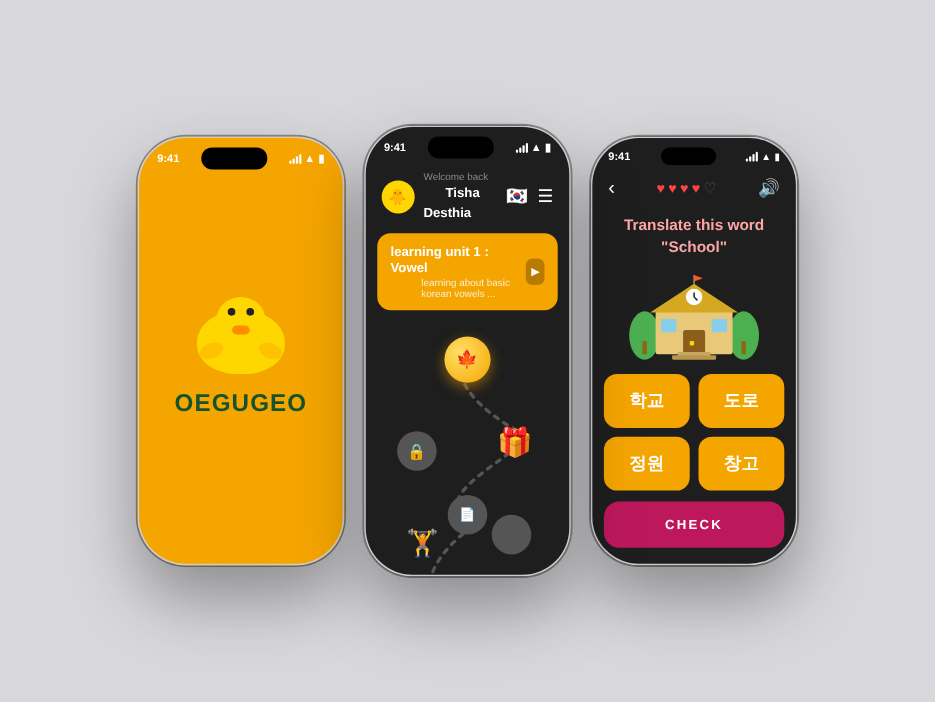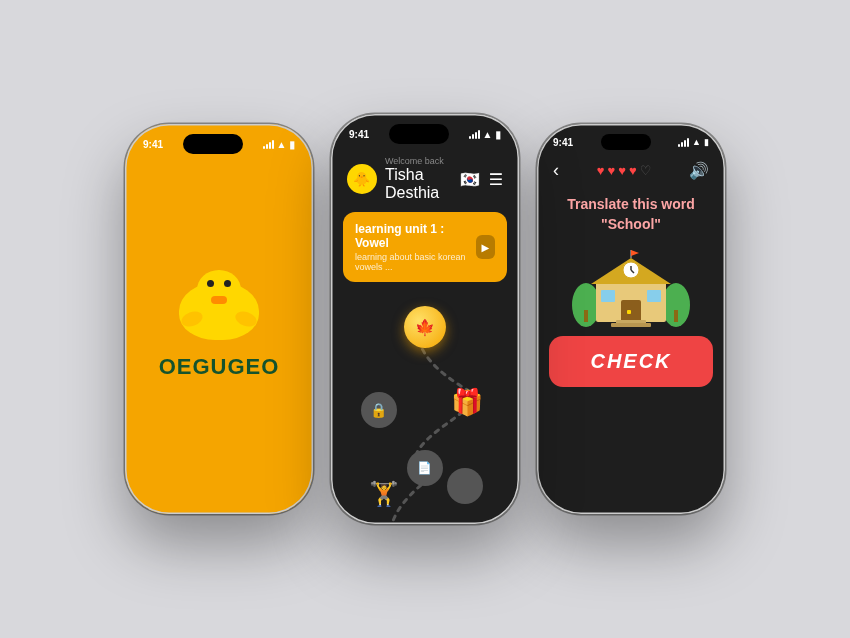--- a/index.html
+++ b/index.html
@@ -219,23 +219,24 @@
       margin-left: 8px;
     }
 
     .welcome-label {
       font-size: 9px;
       color: #888;
       display: block;
     }
 
     .user-name {
-      font-size: 16px;
-      font-weight: 400;
+      font-size: 12px;
+      font-weight: 700;
       color: #fff;
+      margin-left: 20px;
     }
 
     .header-icons {
       display: flex;
       gap: 8px;
       align-items: center;
     }
 
     .lesson-banner {
       margin: 0 12px 10px;
@@ -250,20 +251,21 @@
     .lesson-title {
       font-size: 12px;
       font-weight: 700;
       color: #fff;
     }
 
     .lesson-sub {
       font-size: 9px;
       color: rgba(255,255,255,0.8);
       margin-top: 2px;
+      margin-left: 28px;
     }
 
     .play-btn {
       width: 24px;
       height: 24px;
       background: rgba(0,0,0,0.25);
       border-radius: 6px;
       display: flex;
       align-items: center;
       justify-content: center;
@@ -443,32 +445,31 @@
     }
 
     .progress-bar-fill {
       height: 100%;
       background: #4CAF50;
       border-radius: 3px;
     }
 
     .check-btn {
       margin: 6px 12px;
-      background: #ef4444;
+      background: #be185d;
       color: #fff;
-      font-size: 20px;
+      font-size: 12px;
       font-weight: 800;
       letter-spacing: 2px;
       padding: 14px;
       border-radius: 14px;
       border: none;
       cursor: pointer;
       width: calc(100% - 24px);
       display: block;
-      font-style: italic;
     }
 
     
     .signal-bars {
       display: flex;
       align-items: flex-end;
       gap: 1px;
       height: 10px;
     }
     .signal-bars span {
@@ -634,18 +635,24 @@
         <line x1="60" y1="30" x2="63" y2="33" stroke="#333" stroke-width="1.5"></line>
 
         <line x1="60" y1="18" x2="60" y2="10" stroke="#888" stroke-width="1.5"></line>
         <polygon points="60,10 68,13 60,16" fill="#FF5722"></polygon>
 
         <rect x="45" y="80" width="30" height="4" fill="#C8A860" rx="1"></rect>
         <rect x="40" y="83" width="40" height="4" fill="#B89650" rx="1"></rect>
       </svg>
     </div>
 
+    <div class="answer-grid">
+      <button class="answer-btn">학교</button>
+      <button class="answer-btn">도로</button>
+      <button class="answer-btn">정원</button>
+      <button class="answer-btn">창고</button>
+    </div>
 
 
     <button class="check-btn">CHECK</button>
   </div>
 
 </div>
 
 </body></html>

